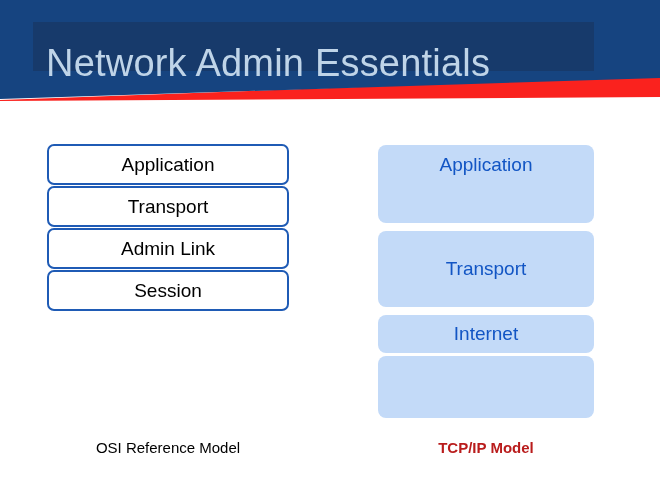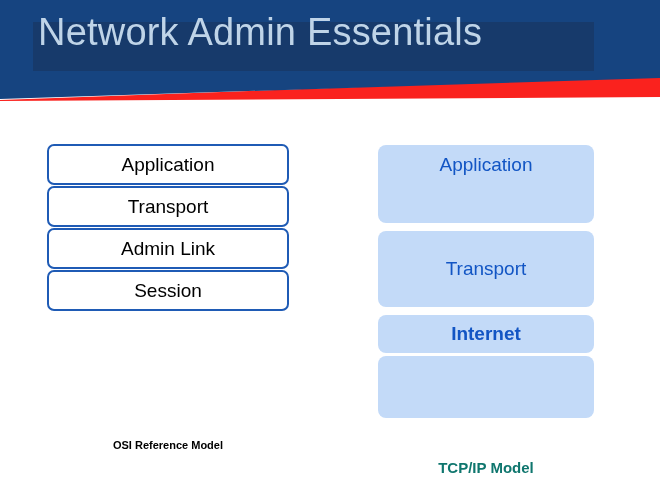--- a/index.html
+++ b/index.html
@@ -34,30 +34,30 @@
     position: absolute;
     left: 33px;
     top: 22px;
     width: 561px;
     height: 49px;
     background: #173A6B;
   }
   #slide-title {
     position: absolute;
     left: 33px;
-    top: 8px;
+    top: 39px;
     width: 561px;
     height: 49px;
     line-height: 49px;
     color: #BFD4E8;
     font-size: 38px;
     font-weight: 400;
     letter-spacing: 0.2px;
     white-space: nowrap;
-    padding-left: 5px;
+    padding-left: 13px;
     box-sizing: border-box;
   }
 
   
   #diagram {
     position: absolute;
     left: 0;
     top: 102px;
     width: 604px;
     height: 387px;
@@ -83,22 +83,22 @@
     line-height: 37px;
     text-align: center;
     white-space: nowrap;
   }
   #osi-caption {
     position: absolute;
     left: 47px;
     top: 337px;
     width: 242px;
     text-align: center;
-    font-size: 11px;
-    font-weight: bold;
+    font-size: 15px;
+    font-weight: normal;
     color: #000000;
   }
 
   
   #tcpip-column {
     position: absolute;
     left: 378px;
     top: 43px;
     width: 216px;
   }
@@ -125,36 +125,36 @@
   }
   .tcp-transport {
     height: 76px;
     margin-bottom: 8px;
     align-items: center;
   }
   .tcp-internet {
     height: 38px;
     margin-bottom: 3px;
     align-items: center;
-    font-weight: bold;
+    font-weight: normal;
   }
   .tcp-network-access {
     height: 62px;
     align-items: center;
     font-weight: bold;
   }
   #tcpip-caption {
     position: absolute;
     left: 378px;
-    top: 357px;
+    top: 337px;
     width: 216px;
     text-align: center;
     font-size: 15px;
     font-weight: bold;
-    color: #0f766e;
+    color: #b91c1c;
   }
 </style>
 </head>
 <body>
 
 <div id="header-banner">
 
   <svg id="banner-svg" width="660" height="102" viewBox="0 0 660 102">
 
     <rect x="0" y="0" width="660" height="102" fill="#ffffff"></rect>

